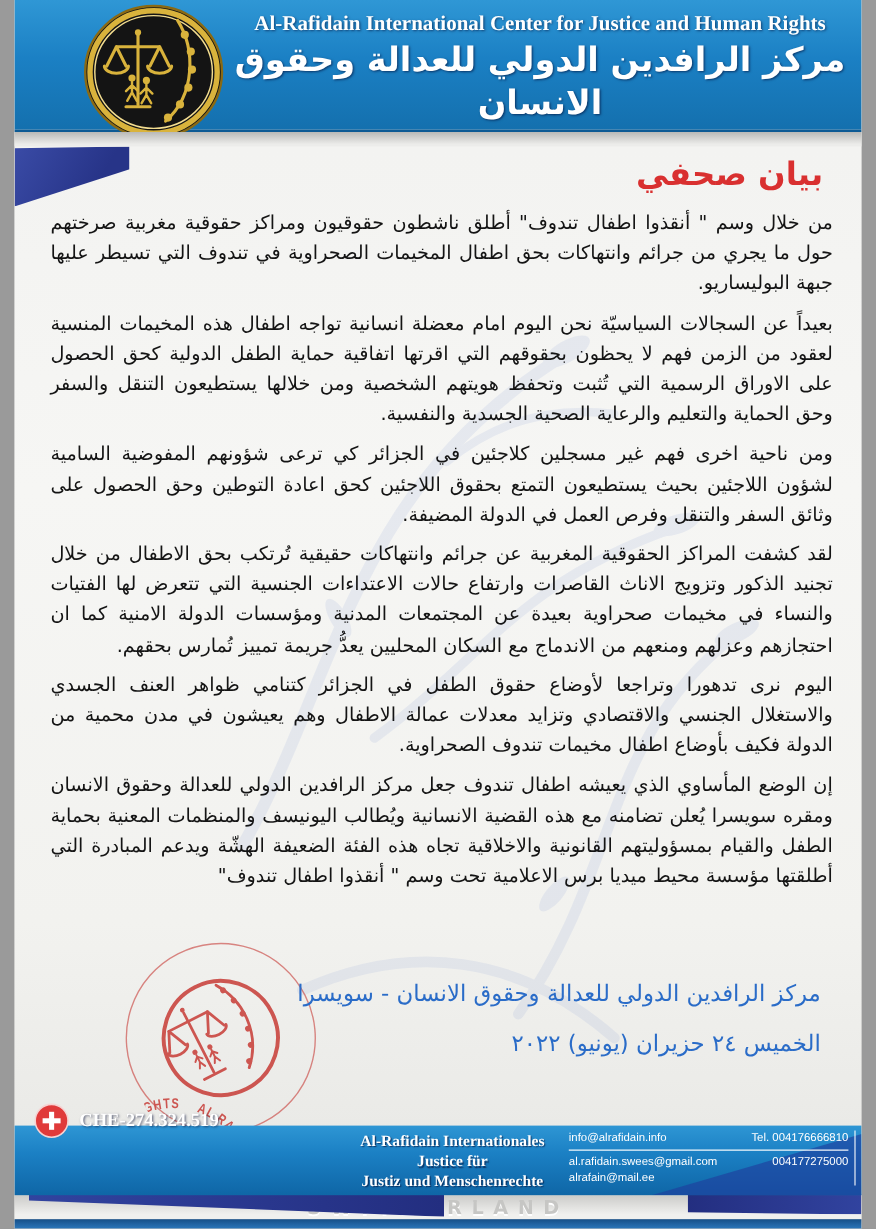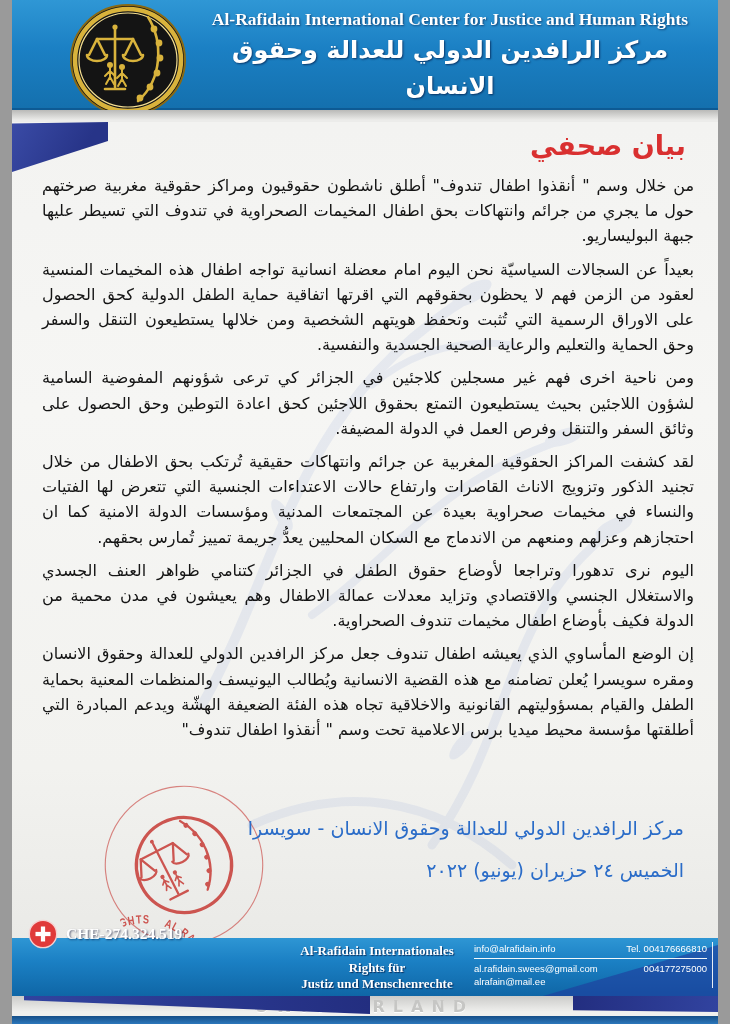--- a/index.html
+++ b/index.html
@@ -11,21 +11,21 @@
   
   .header{position:absolute;top:0;left:0;right:0;height:108px;
     background:linear-gradient(180deg,#2f97d5 0%,#1b80c4 45%,#1470ae 100%);
     border-bottom:2px solid #0d5a94;}
   .logo{position:absolute;left:56px;top:3px;width:120px;height:112px;}
   .header-text{position:absolute;left:178px;right:8px;top:7px;text-align:center;color:#fff;}
   .h-en{font-family:"Liberation Serif",serif;font-weight:bold;font-size:17.5px;line-height:25px;
     text-shadow:1px 1px 2px rgba(0,10,50,.55);}
   .h-de{font-family:"Liberation Serif",serif;font-weight:bold;font-size:20.5px;line-height:28px;
     letter-spacing:.4px;text-shadow:1px 1px 2px rgba(0,10,50,.55);}
-  .h-ar{font-size:24px;font-weight:bold;line-height:36px;direction:rtl;
+  .h-ar{font-size:28px;font-weight:bold;line-height:36px;direction:rtl;
     text-shadow:1px 1px 2px rgba(0,10,50,.6);text-align:center;}
   .strip-under-header{position:absolute;top:110px;left:0;right:0;height:12px;
     background:linear-gradient(180deg,#b9b9b7,#ececea 85%);}
   .ribbon-tl{position:absolute;top:122px;left:0;width:96px;height:50px;
     background:linear-gradient(120deg,#3a4ba6,#273488 70%);
     clip-path:polygon(0 3%,100% 0,100% 38%,0 100%);}
   
   .doc-title{position:absolute;top:130px;right:32px;direction:rtl;
     font-size:27px;font-weight:bold;color:#d93030;letter-spacing:.5px;}
   
@@ -202,21 +202,21 @@
     <svg class="swiss-flag" viewBox="0 0 34 34">
       <circle cx="17" cy="17" r="15.5" fill="#e03a3a" stroke="#f6d2d2" stroke-width="1.5"></circle>
       <rect x="14.6" y="8.5" width="4.8" height="17" fill="#fff"></rect>
       <rect x="8.5" y="14.6" width="17" height="4.8" fill="#fff"></rect>
     </svg>
     <span>CHE-274.324.519</span>
   </div>
 
   <div class="footer-center">
     <div>Al-Rafidain Internationales</div>
-    <div>Rights für</div>
+    <div>Justice für</div>
     <div>Justiz und Menschenrechte</div>
   </div>
 
   <div class="contacts">
     <div class="contact-row first">
       <span class="c-email">info@alrafidain.info</span>
       <span class="c-tel">Tel. 004176666810</span>
     </div>
     <div class="contact-row">
       <span class="c-email">al.rafidain.swees@gmail.com</span>

